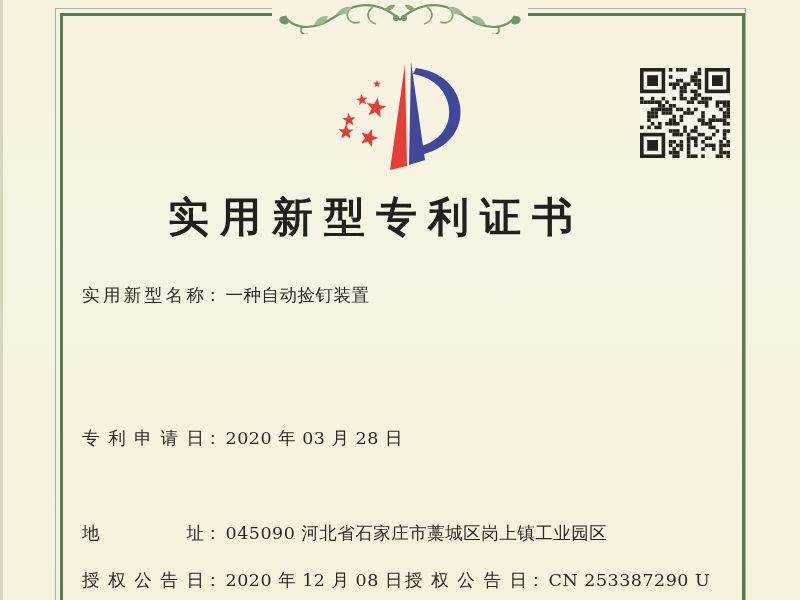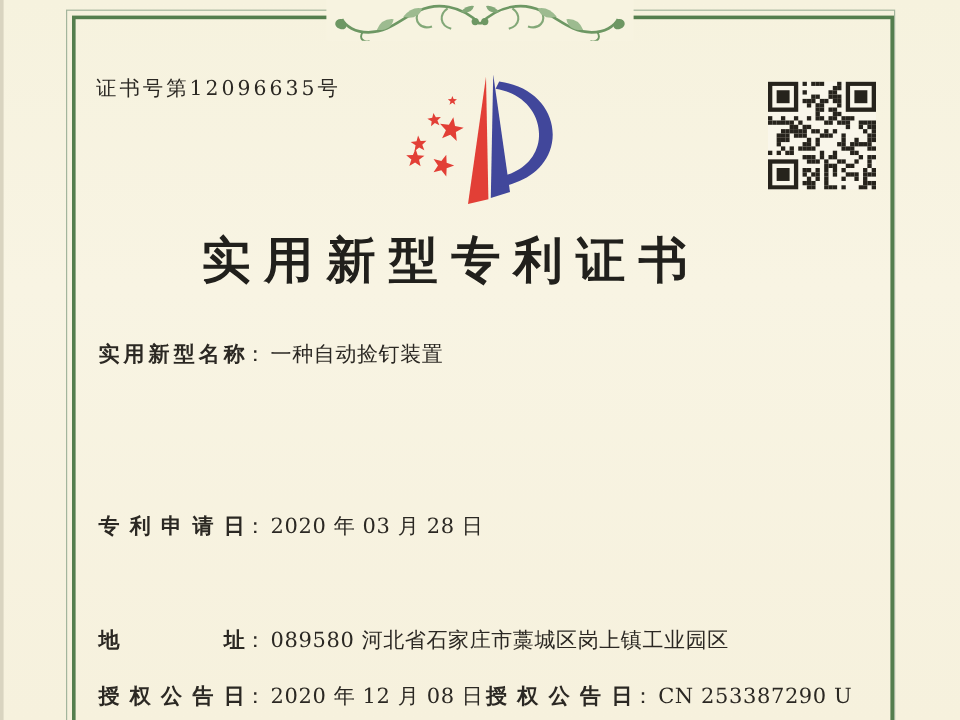--- a/index.html
+++ b/index.html
@@ -20,21 +20,21 @@
     background:#f7f3e0;z-index:3;}
   .cert-no{position:absolute;left:80px;top:62px;font-size:17px;letter-spacing:2.5px;z-index:4;}
   .emblem{position:absolute;left:332px;top:56px;width:135px;height:118px;z-index:4;}
   .qr{position:absolute;left:640px;top:68px;width:90px;height:90px;z-index:4;
     background:#f9f6ea;}
   .title{position:absolute;left:0;top:190px;width:741px;text-align:center;
     font-size:41px;font-weight:700;letter-spacing:11px;padding-left:11px;
     box-sizing:border-box;z-index:4;color:#21201c;}
   .field-row{position:absolute;left:82px;font-size:17.5px;white-space:nowrap;z-index:4;}
   .flabel{display:inline-block;width:122px;text-align:justify;text-align-last:justify;
-    vertical-align:top;font-weight:bold;}
+    vertical-align:top;}
   .fcolon{margin-right:4px;}
   .fvalue{letter-spacing:0.5px;}
   .row-0{top:283px}.row-1{top:331px}.row-2{top:379px}
   .row-3{top:426px}.row-4{top:473px}.row-5{top:521px}
   .row-grant-date{top:568px}
   .row-grant-no{top:568px;left:405px;}
   svg{display:block}
 </style>
 </head>
 <body>
@@ -59,21 +59,20 @@
           <path d="M30,27 c-3,5 1,9 6,7" fill="none" stroke="#6d9763" stroke-width="1.6"></path>
           <circle cx="124" cy="18" r="3" fill="#6d9763"></circle>
           <path d="M112,10 q5,-6 11,-5 q-2,7 -11,5 z" fill="#83a878"></path>
         </g>
       </defs>
       <use href="#orn-half"></use>
       <use href="#orn-half" transform="translate(256,0) scale(-1,1)"></use>
     </svg>
   </div>
 
-  <div class="cert-no">证书号第12096635号</div>
 
   <div class="emblem">
     <svg id="emblem-svg" width="135" height="118" viewBox="0 0 135 118">
       <path d="M73,8 L58,114 L75,110 Z" fill="#e23f36"></path>
       <path d="M79,6 L77,109 L93,104 Z" fill="#41479b"></path>
       <path d="M84,12 C116,16 132,40 128,63 C124,85 104,97 83,100 L86,91
                C103,87 115,76 117,60 C119,41 106,22 81,18 Z" fill="#41479b"></path>
       <g id="emblem-stars" fill="#e23f36">
           <polygon points="45.0,24.0 46.0,26.6 48.8,26.8 46.6,28.5 47.4,31.2 45.0,29.7 42.6,31.2 43.4,28.5 41.2,26.8 44.0,26.6"></polygon>
           <polygon points="29.2,38.1 31.2,41.8 35.4,41.4 32.5,44.4 34.2,48.3 30.4,46.5 27.2,49.3 27.7,45.1 24.1,43.0 28.2,42.2"></polygon>
@@ -296,21 +295,21 @@
 
   <div class="title">实用新型专利证书</div>
 
   <div class="field-row row-0">
     <span class="flabel">实用新型名称</span><span class="fcolon">：</span><span class="fvalue">一种自动捡钉装置</span>
   </div>
   <div class="field-row row-3">
     <span class="flabel">专利申请日</span><span class="fcolon">：</span><span class="fvalue">2020 年 03 月 28 日</span>
   </div>
   <div class="field-row row-5">
-    <span class="flabel">地址</span><span class="fcolon">：</span><span class="fvalue">089580 河北省石家庄市藁城区岗上镇工业园区</span>
+    <span class="flabel">地址</span><span class="fcolon">：</span><span class="fvalue">045090 河北省石家庄市藁城区岗上镇工业园区</span>
   </div>
 
   <div class="field-row row-grant-date">
     <span class="flabel">授权公告日</span><span class="fcolon">：</span><span class="fvalue">2020 年 12 月 08 日</span>
   </div>
   <div class="field-row row-grant-no">
     <span class="flabel">授权公告日</span><span class="fcolon">：</span><span class="fvalue">CN 253387290 U</span>
   </div>
 
 </div>

